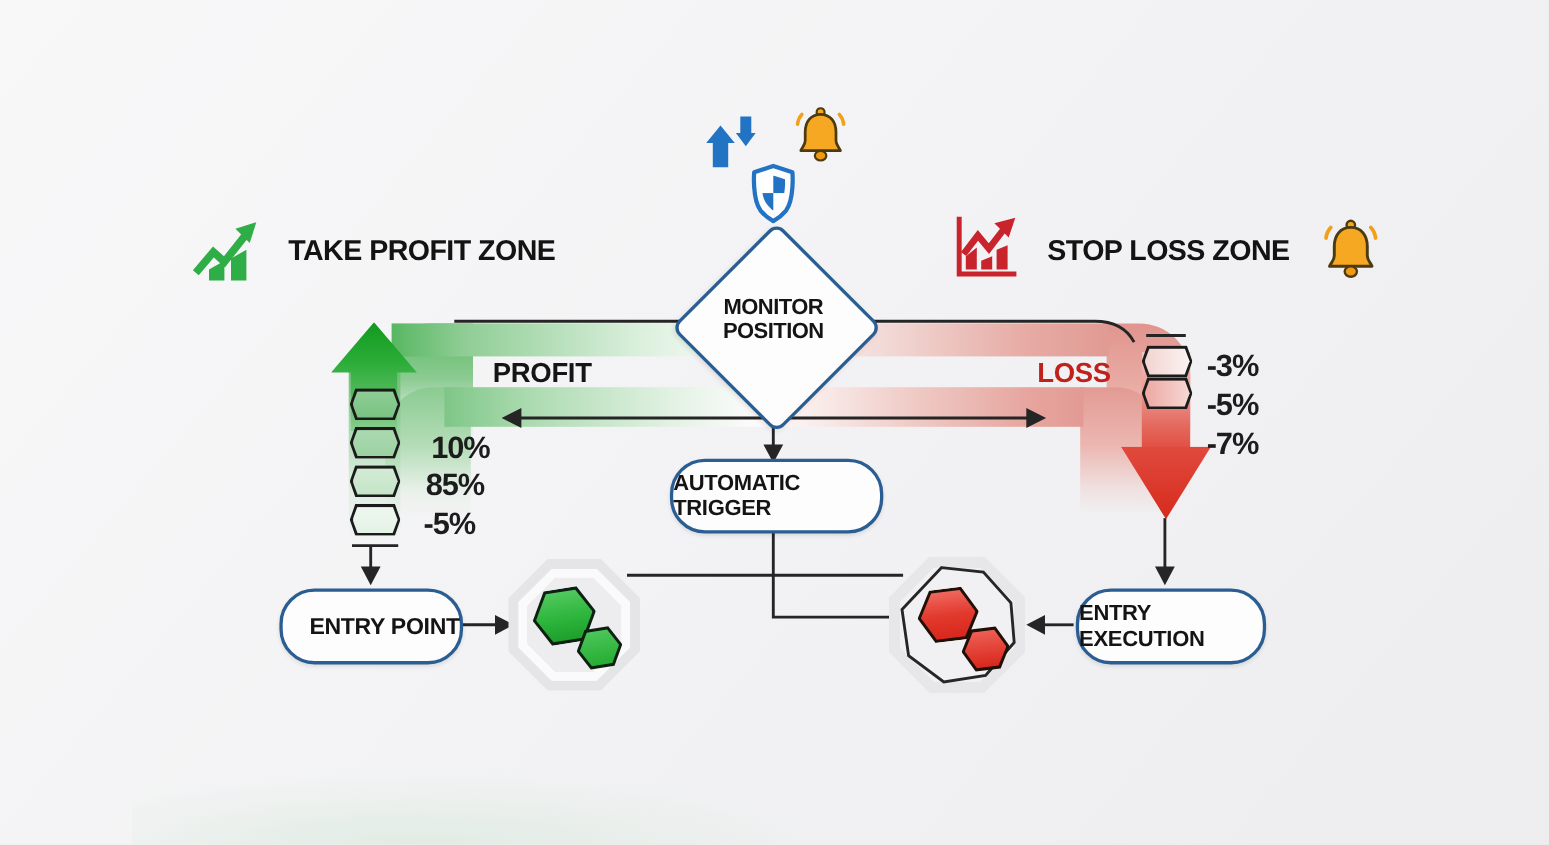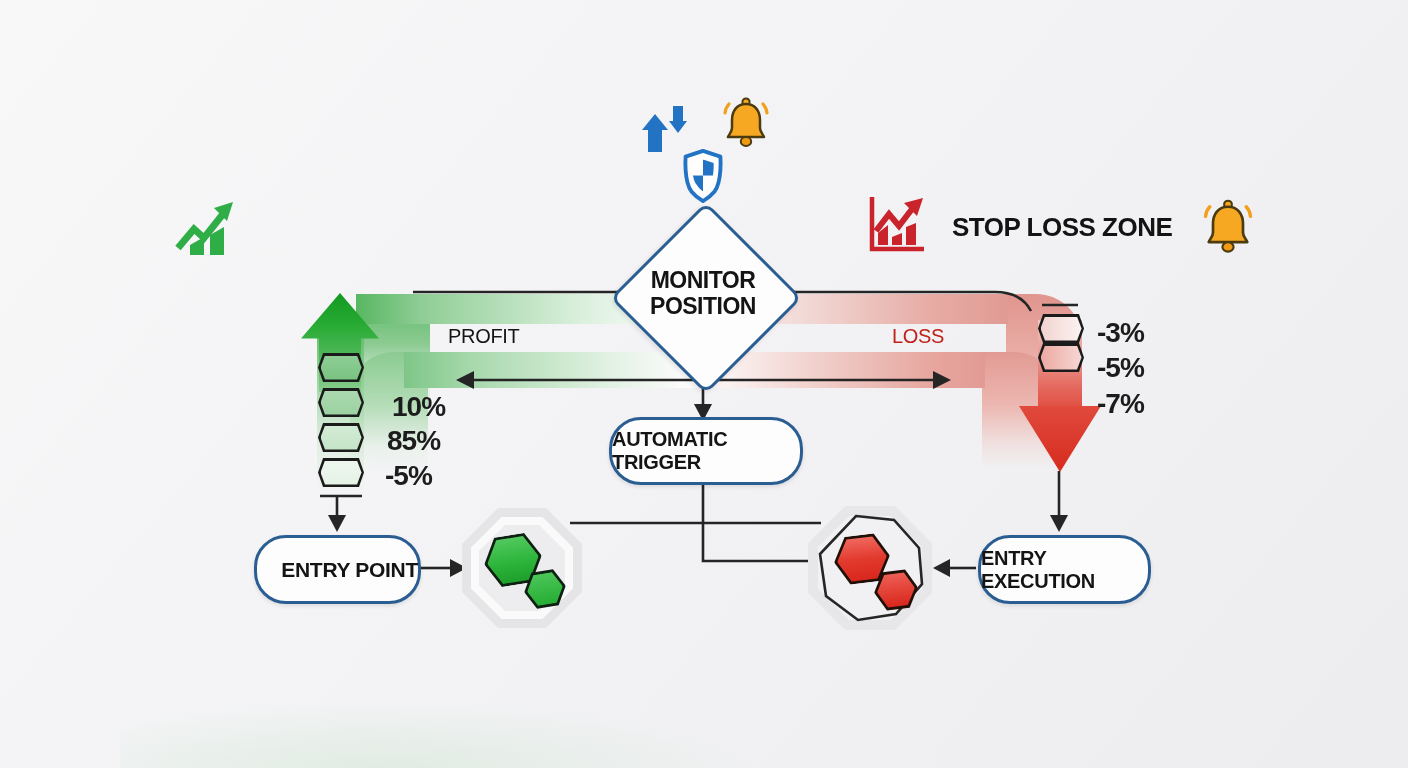--- a/index.html
+++ b/index.html
@@ -39,29 +39,29 @@
   .stephex .in{position:absolute;left:2.5px;top:2.5px;width:41px;height:24px;}
 
   
   .pill{background:#fdfdfd;border:3.5px solid #2a5d92;border-radius:32px;
     box-shadow:0 2px 4px rgba(0,0,0,0.10);display:flex;align-items:center;justify-content:flex-end;
     font-weight:bold;color:#141414;letter-spacing:-0.3px;}
   .diamond{left:638px;top:230px;width:130px;height:130px;background:#fdfdfd;
     border:3.5px solid #2a5d92;border-radius:10px;transform:rotate(45deg);
     box-shadow:0 2px 5px rgba(0,0,0,0.10);}
   .diamond-text{left:613px;top:268px;width:180px;text-align:center;
-    font-weight:bold;font-size:23px;line-height:1.12;color:#141414;letter-spacing:-0.5px;}
+    font-weight:bold;font-size:20px;line-height:1.12;color:#141414;letter-spacing:-0.5px;}
 
   
   .oct{clip-path:polygon(30% 0,70% 0,100% 30%,100% 70%,70% 100%,30% 100%,0 70%,0 30%);}
   .clusterhex{clip-path:polygon(24% 2%,76% 2%,100% 50%,76% 98%,24% 98%,0 50%);}
 
   
   .zone-title{font-weight:bold;font-size:26px;color:#131313;letter-spacing:-0.5px;}
-  .band-word{font-weight:normal;font-size:20px;letter-spacing:-0.3px;text-align:center;}
+  .band-word{font-weight:bold;font-size:25px;letter-spacing:-0.3px;text-align:center;}
   .lvl{font-size:28px;font-weight:600;color:#1c1c1c;letter-spacing:-1px;}
 
   svg{display:block;}
 </style>
 </head>
 <body>
 
 <div id="stage">
 
   <div class="abs curve curve-ul"></div>
@@ -121,21 +121,21 @@
     </div>
 
   <div class="abs lvl" style="left:392px;top:391px;">10%</div>
   <div class="abs lvl" style="left:387px;top:425px;">85%</div>
   <div class="abs lvl" style="left:385px;top:460px;">-5%</div>
   <div class="abs lvl" style="left:1097px;top:317px;">-3%</div>
   <div class="abs lvl" style="left:1097px;top:352px;">-5%</div>
   <div class="abs lvl" style="left:1097px;top:388px;">-7%</div>
 
   <div class="abs band-word" style="left:448px;top:325px;color:#151515;">PROFIT</div>
-  <div class="abs band-word" style="left:892px;top:325px;color:#c0211a;">LOSS</div>
+  <div class="abs band-word" style="left:943px;top:325px;color:#c0211a;">LOSS</div>
 
   <div class="abs" style="left:462px;top:508px;width:120px;height:120px;">
     <div class="abs oct" style="left:0;top:0;width:120px;height:120px;background:#e5e5e7;"></div>
     <div class="abs oct" style="left:9px;top:9px;width:102px;height:102px;background:#fafafa;"></div>
     <div class="abs oct" style="left:17px;top:17px;width:86px;height:86px;background:#ededef;"></div>
     <div class="abs clusterhex" style="left:22px;top:26px;width:58px;height:52px;background:#0d2012;transform:rotate(-9deg);">
       <div class="abs clusterhex" style="left:3px;top:3px;width:52px;height:46px;background:linear-gradient(180deg,#52c95f 0%,#2db53c 55%,#1d9e2b 100%);"></div>
     </div>
     <div class="abs clusterhex" style="left:62px;top:62px;width:42px;height:38px;background:#0d2012;transform:rotate(-9deg);">
       <div class="abs clusterhex" style="left:3px;top:3px;width:36px;height:32px;background:linear-gradient(180deg,#4cc659 0%,#25ad33 100%);"></div>
@@ -173,20 +173,21 @@
   <div class="abs pill" style="left:978px;top:535px;width:167px;height:63px;font-size:20px;">
     <span>ENTRY EXECUTION</span>
   </div>
 
   <svg class="abs" style="left:172px;top:197px;" width="64" height="64" viewBox="0 0 64 64">
     <polygon points="18,58 32,58 32,40 18,48" fill="#2fae47"></polygon>
     <polygon points="38,58 52,58 52,30 38,38" fill="#2fae47"></polygon>
     <path d="M6,51 L22,32 L32,41 L51,17" stroke="#2fae47" stroke-width="7" fill="none"></path>
     <polygon points="42,11 61,5 55,24" fill="#2fae47"></polygon>
   </svg>
+  <div class="abs zone-title" style="left:262px;top:212px;">TAKE PROFIT ZONE</div>
 
   <svg class="abs" style="left:862px;top:193px;" width="68" height="64" viewBox="0 0 68 64">
     <path d="M10,4 V56 H62" stroke="#c9232c" stroke-width="4.5" fill="none"></path>
     <polygon points="16,52 26,52 26,32 16,40" fill="#c9232c"></polygon>
     <polygon points="30,52 40,52 40,40 30,44" fill="#c9232c"></polygon>
     <polygon points="44,52 54,52 54,30 44,34" fill="#c9232c"></polygon>
     <path d="M14,38 L27,21 L37,33 L50,16" stroke="#c9232c" stroke-width="6" fill="none"></path>
     <polygon points="42,10 61,5 55,23" fill="#c9232c"></polygon>
   </svg>
   <div class="abs zone-title" style="left:952px;top:212px;">STOP LOSS ZONE</div>

